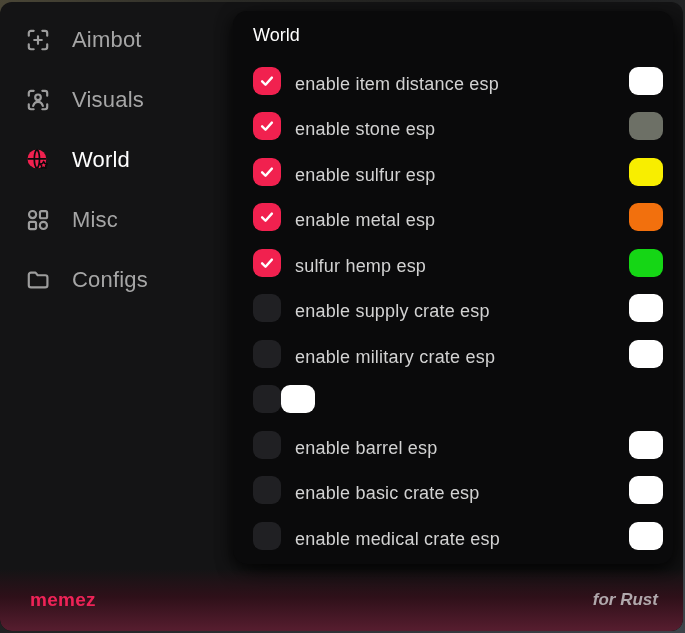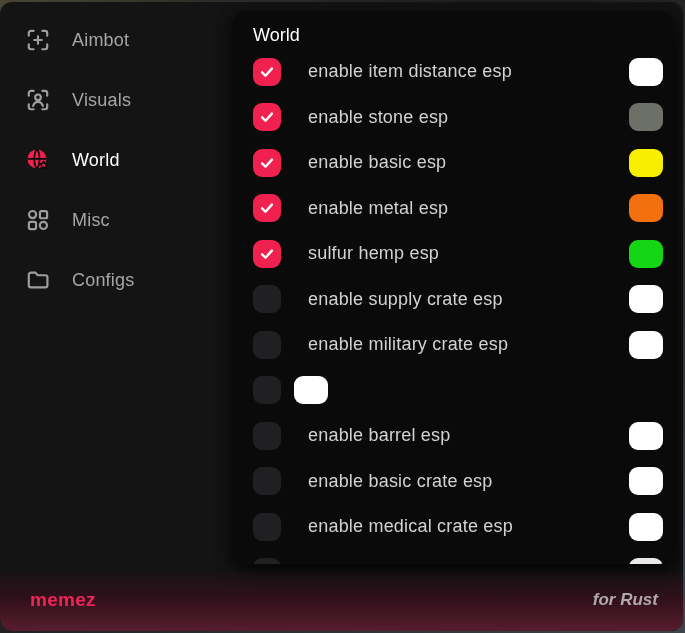--- a/index.html
+++ b/index.html
@@ -35,21 +35,21 @@
   .side-item .icon {
     width: 26px; height: 26px;
     display: inline-flex;
     align-items: center;
     justify-content: center;
     flex: 0 0 26px;
   }
   .side-item .icon svg { width: 26px; height: 26px; }
   .side-item .label {
     margin-left: 21px;
-    font-size: 18px;
+    font-size: 22px;
     letter-spacing: 0.2px;
   }
   .side-item.default { color: #9d9d9d; }
   .side-item.default .label { color: #a6a6a6; }
   .side-item.dimmed { color: #4c4c4c; }
   .side-item.dimmed .label { color: #565656; }
   .side-item.active { color: #f1214f; }
   .side-item.active .label { color: #ffffff; font-weight: 500; }
 
   
@@ -68,24 +68,23 @@
     margin: 0 0 2px 0;
     padding-left: 20px;
     font-size: 18px;
     line-height: 24px;
     font-weight: 500;
     color: #ffffff;
   }
   .rows { overflow: hidden; }
   .row {
     display: flex;
-    align-items: center;
+    align-items: flex-end;
     height: 45.5px;
     padding: 0 10px 0 20px;
-    gap: 13px;
   }
   .checkbox {
     width: 28px; height: 28px;
     border-radius: 9px;
     background: #202023;
     flex: 0 0 28px;
     display: inline-flex;
     align-items: center;
     justify-content: center;
     cursor: pointer;
@@ -216,21 +215,21 @@
           </span>
           <span class="row-label">enable stone esp</span>
           <span class="swatch" style="background: rgb(109, 112, 102);"></span>
         </div>
         <div class="row">
           <span class="checkbox checked">
             <svg viewBox="0 0 24 24">
               <polyline points="5.5,12.5 10,17 18.5,7.5" fill="none" stroke="#ffffff" stroke-width="3.2" stroke-linecap="round" stroke-linejoin="round"></polyline>
             </svg>
           </span>
-          <span class="row-label">enable basic esp</span>
+          <span class="row-label">enable sulfur esp</span>
           <span class="swatch" style="background: rgb(248, 238, 0);"></span>
         </div>
         <div class="row">
           <span class="checkbox checked">
             <svg viewBox="0 0 24 24">
               <polyline points="5.5,12.5 10,17 18.5,7.5" fill="none" stroke="#ffffff" stroke-width="3.2" stroke-linecap="round" stroke-linejoin="round"></polyline>
             </svg>
           </span>
           <span class="row-label">enable metal esp</span>
           <span class="swatch" style="background: rgb(242, 112, 13);"></span>

